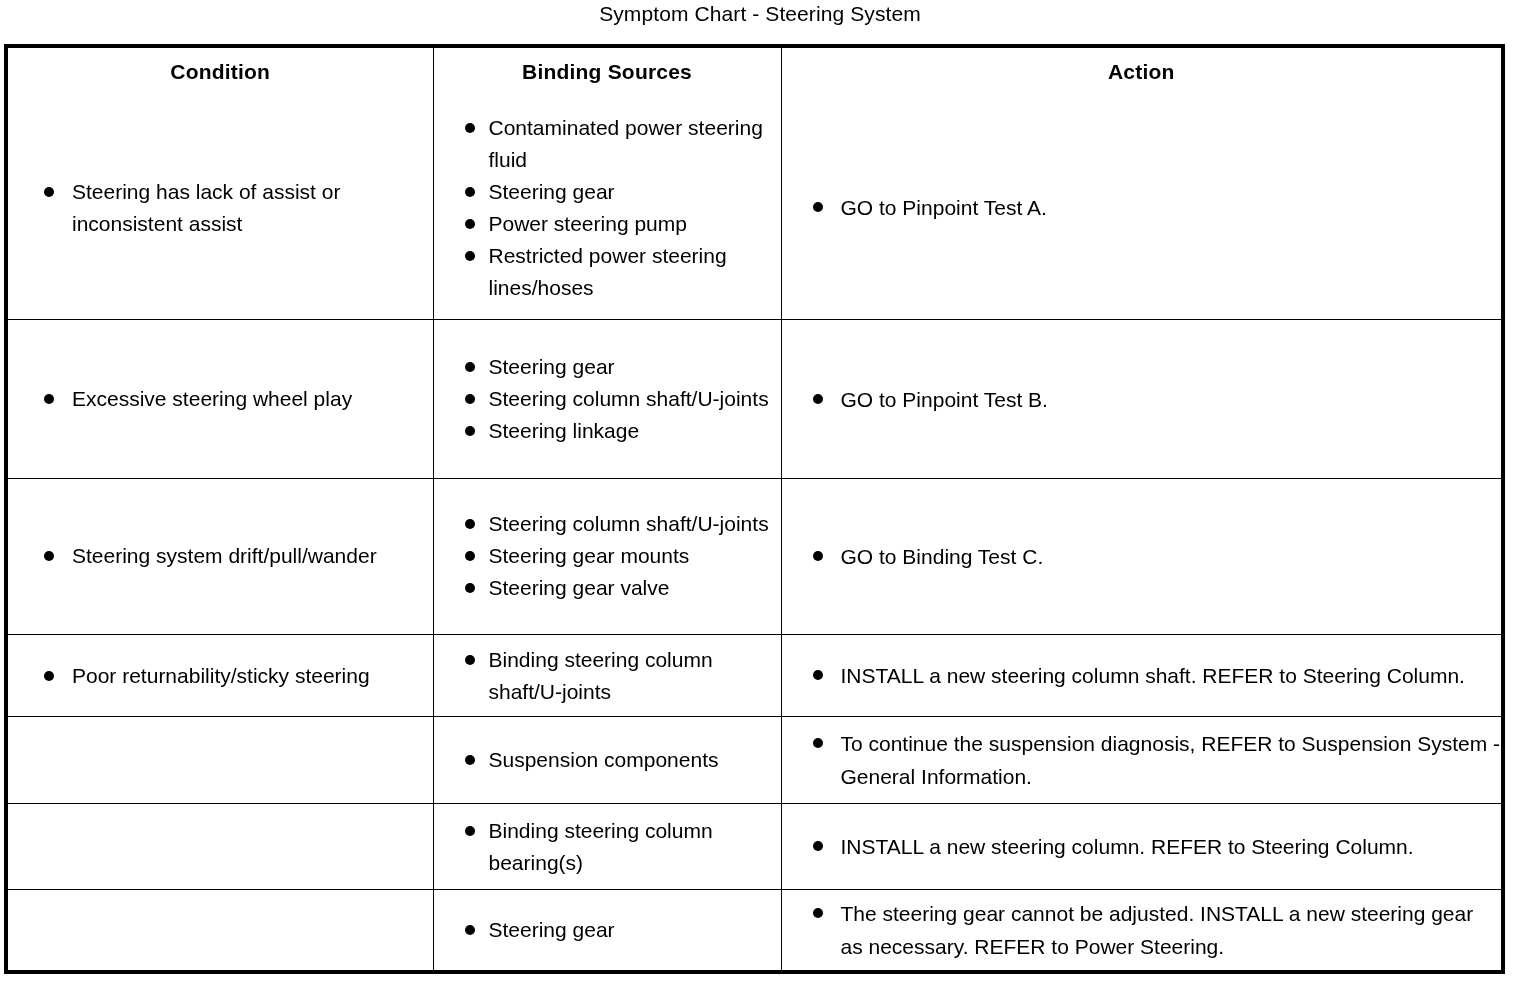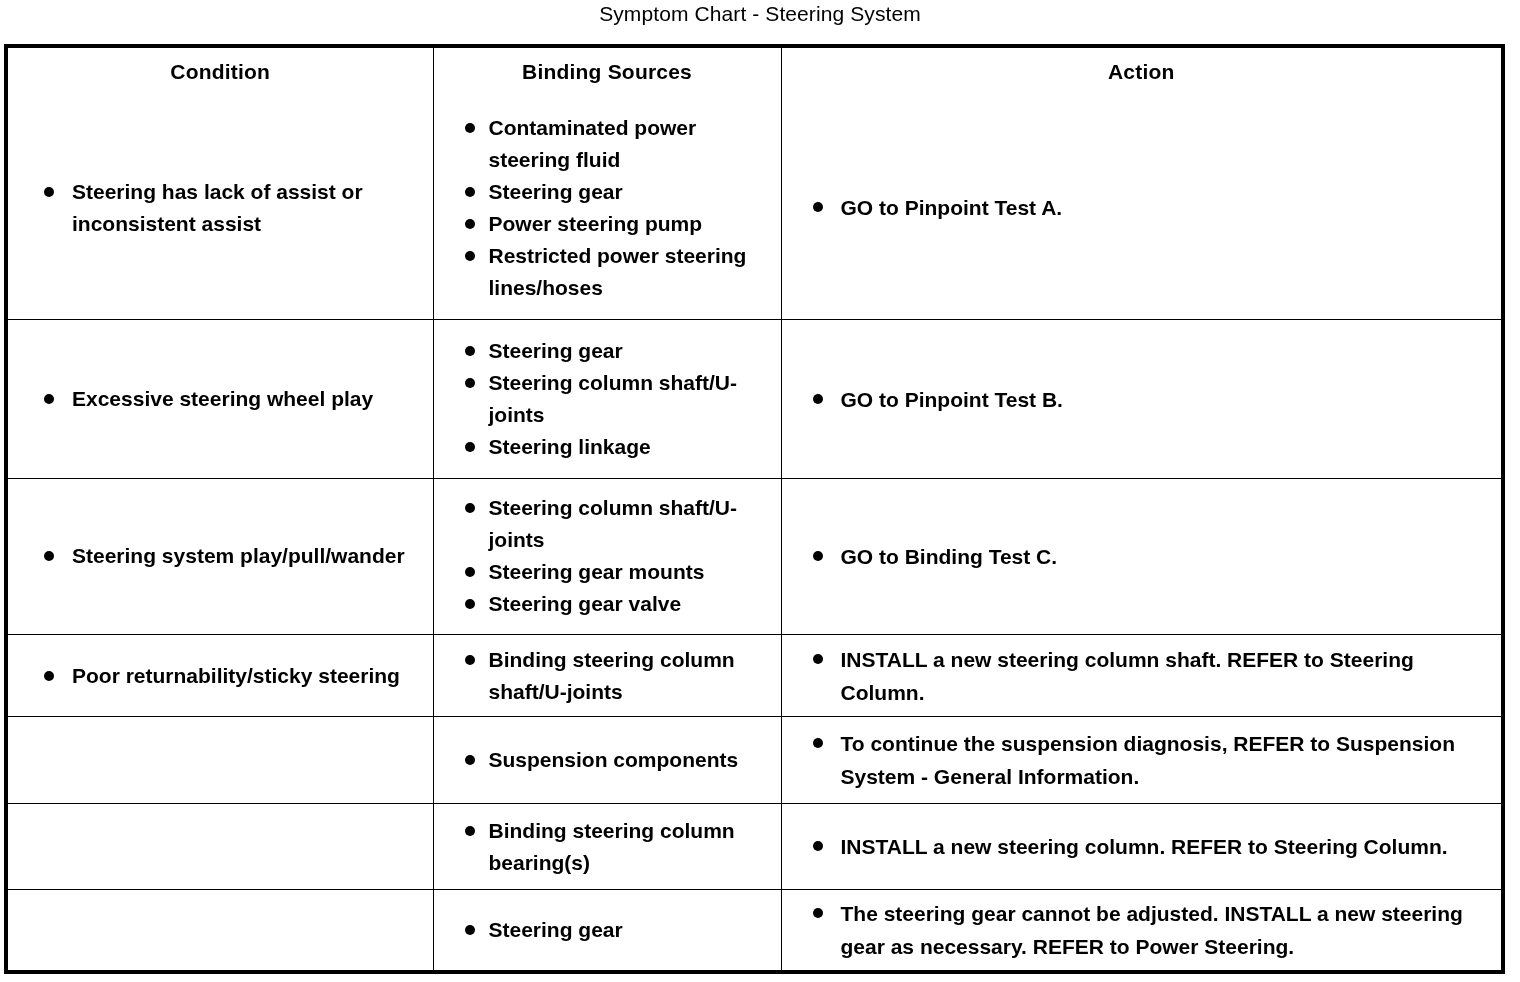--- a/index.html
+++ b/index.html
@@ -88,21 +88,21 @@
   
   ul.bullets {
     list-style: none;
     margin: 0;
     padding: 0;
   }
   ul.bullets > li {
     position: relative;
     font-size: 21px;
     line-height: 31px;
-    font-weight: 700;
+    font-weight: 400;
   }
   ul.bullets > li .dot {
     position: absolute;
     top: 11px;
     width: 10px;
     height: 10px;
     border-radius: 50%;
     background: #000000;
   }
   ul.bullets > li .txt { display: block; }
@@ -221,21 +221,21 @@
                   <span class="txt">GO to Pinpoint Test B.</span>
                 </li>
               </ul>
             </td>
           </tr>
           <tr style="height: 143px;">
             <td class="cell-condition">
               <ul class="bullets">
                 <li>
                   <span class="dot"></span>
-                  <span class="txt">Steering system play/pull/wander</span>
+                  <span class="txt">Steering system drift/pull/wander</span>
                 </li>
               </ul>
             </td>
             <td class="cell-sources">
               <ul class="bullets">
                 <li>
                   <span class="dot"></span>
                   <span class="txt">Steering column shaft/U-joints</span>
                 </li>
                 <li>

